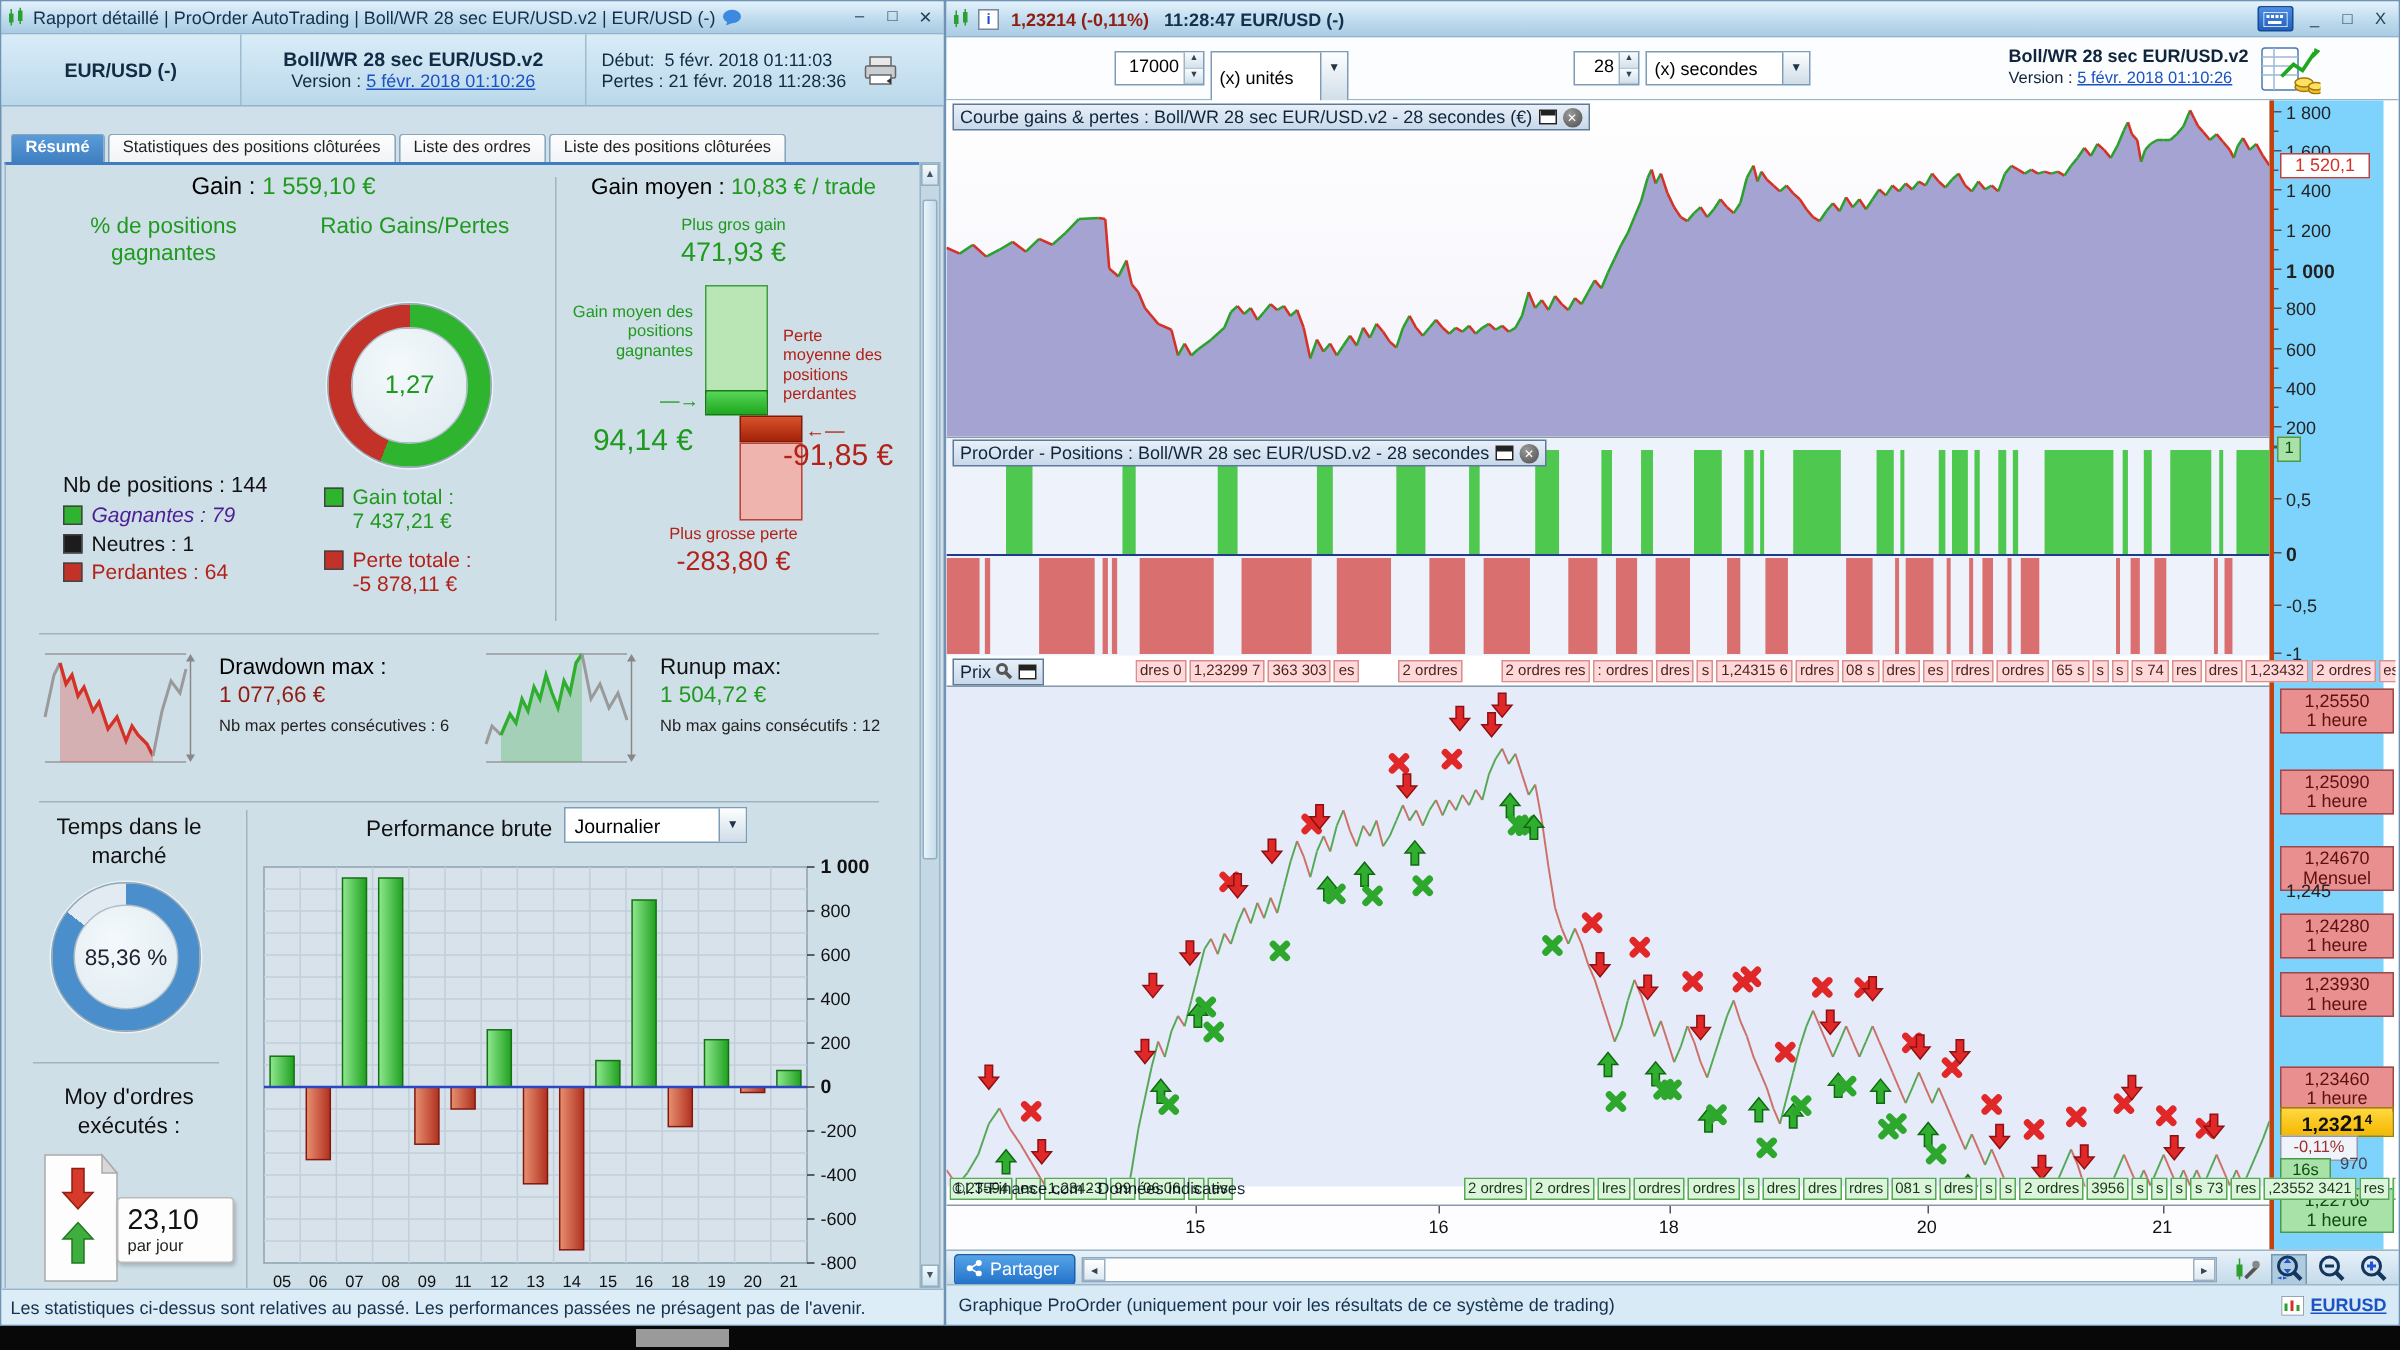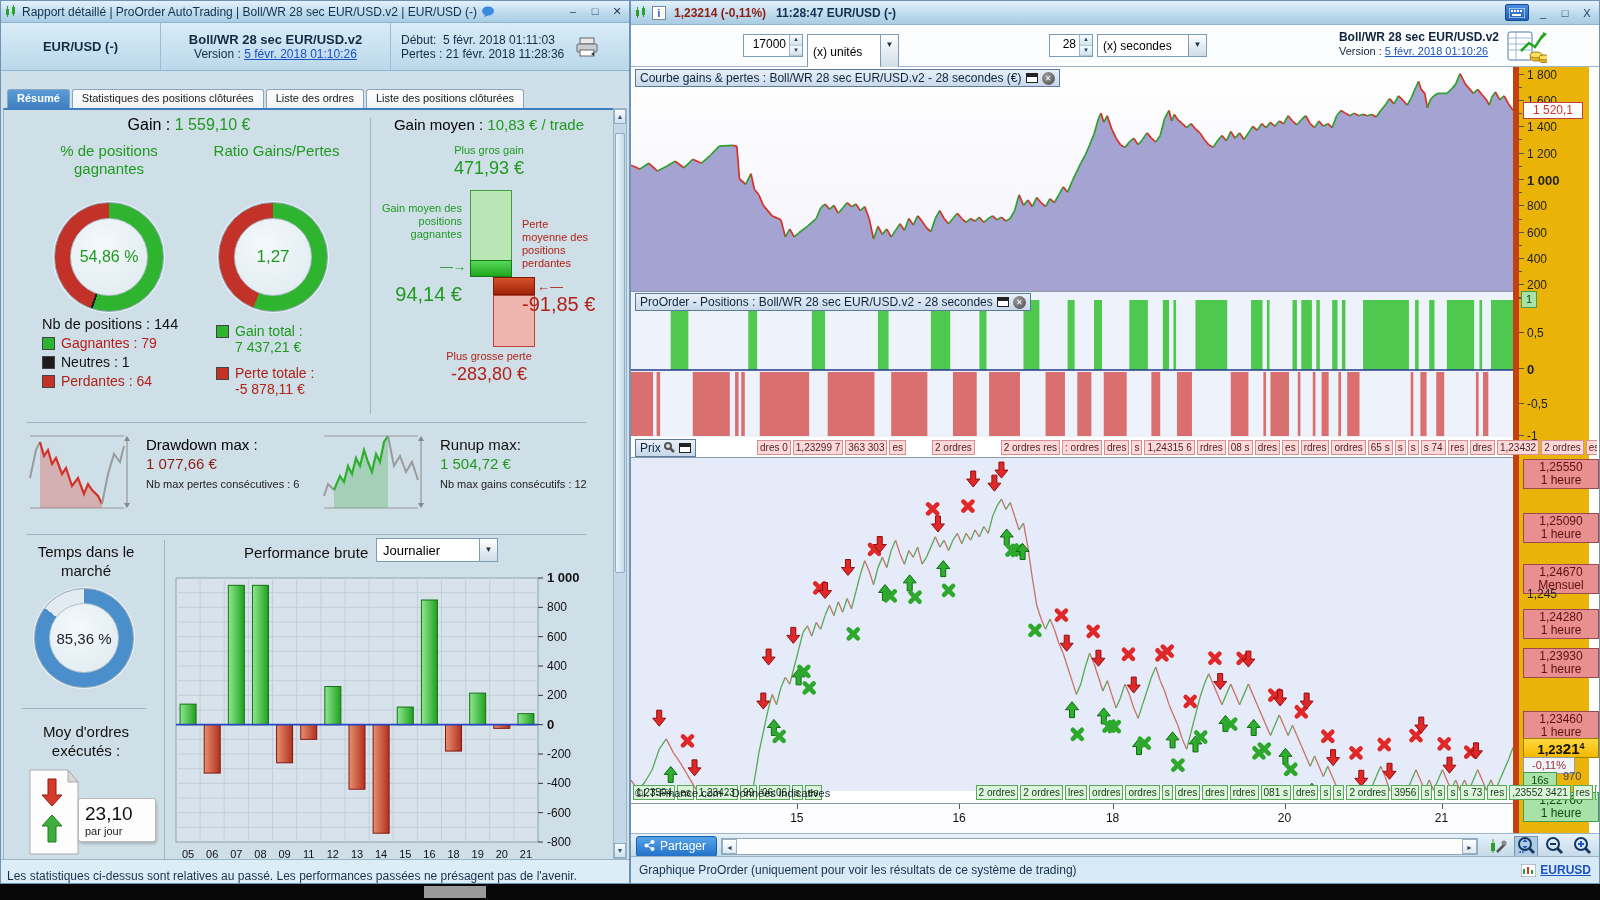--- a/index.html
+++ b/index.html
@@ -16,21 +16,21 @@
   
   #lw { left:0; width:630px; }
   #lw-header { position:absolute; top:22px; left:0; right:0; height:48px; background:linear-gradient(#d9ecf8,#bad8ea); border-bottom:1px solid #8fb4cf; display:flex; }
   .hcell { border-right:1px solid #9dbcd2; display:flex; flex-direction:column; justify-content:center; align-items:center; font-size:12px; color:#132c44; }
   #lw-tabs { position:absolute; top:88px; left:6px; right:16px; height:30px; display:flex; gap:2px; font-size:11px;text-align:center; }
   .tab { padding:2px 9px 0; border:1px solid #8aa6bd; border-bottom:none; border-radius:3px 3px 0 0; background:linear-gradient(#fdfdfd,#e9eef2); color:#222; cursor:pointer; white-space:nowrap; }
   .tab.active { background:linear-gradient(#5a9bd8,#2f6fb4); color:#fff; font-weight:bold; }
   #lw-content { position:absolute; top:107px; left:2px; right:16px; bottom:24px; background:#cfdfe8; border-top:2px solid #3f7cc0; border-left:1px solid #9ab5c8; overflow:hidden; }
   #lw-scroll { position:absolute; top:107px; right:2px; width:14px; bottom:24px; background:#c3d8e4; border:1px solid #9ab5c8; }
   .sbtn { position:absolute; left:0; right:0; height:15px; background:linear-gradient(#f4fafd,#cfe2ee); border:1px solid #93aec2; text-align:center; font-size:7px; color:#456; line-height:14px; }
-  #lw-status { position:absolute; left:0; right:0; bottom:0; height:24px; background:#ddedf7; border-top:1px solid #9ab5c8; font-size:12px; color:#16324e; display:flex; align-items:flex-end; padding:0 6px; }
+  #lw-status { position:absolute; left:0; right:0; bottom:0; height:24px; background:#ddedf7; border-top:1px solid #9ab5c8; font-size:12px; color:#16324e; display:flex; align-items:center; padding:0 6px; }
   .sep-h { position:absolute; height:1px; background:#9fb3c0; }
   .sep-v { position:absolute; width:1px; background:#9fb3c0; }
   .donut { position:absolute; border-radius:50%; border:1px solid #95a8b5; box-shadow:0 0 0 1px #e8f2f8; }
   .donut .hole { position:absolute; inset:15px; border-radius:50%; background:radial-gradient(circle at 40% 35%, #f4f9fc, #dde9ef); border:1px solid #aebfca; display:flex; align-items:center; justify-content:center; }
   .legend-row { display:flex; align-items:center; gap:6px; font-size:14px; margin-top:3px; }
   .sq { width:13px; height:13px; border:1px solid #444; flex:0 0 13px; }
   .gm-col { position:absolute; border:1px solid; }
   .arrow-lbl { position:absolute; font-size:11px; line-height:13px; }
   .dd-box { border:1px solid #7d9cb8; background:#fff; display:flex; align-items:center; font-size:13px; }
   .dd-arrow { margin-left:auto; width:18px; align-self:stretch; background:linear-gradient(#fdfefe,#cfdde8); border-left:1px solid #7d9cb8; text-align:center; font-size:8px; color:#234; line-height:20px; }
@@ -113,37 +113,32 @@
 
     <div style="position:absolute;left:10px;top:6px;width:350px;text-align:center;font-size:16px">
       <span>Gain :</span>
       <span class="grn">1 559,10 €</span>
     </div>
     <div class="sep-v" style="left:366px;top:8px;height:296px"></div>
 
     <div class="grn" style="position:absolute;left:30px;top:32px;width:150px;text-align:center;font-size:15px;line-height:18px">% de positions gagnantes</div>
     <div class="grn" style="position:absolute;left:195px;top:32px;width:155px;text-align:center;font-size:15px;line-height:18px">Ratio Gains/Pertes</div>
 
-    <div class="donut" id="donut-pct" style="left: 50px; top: 92px; width: 110px; height: 110px; background: conic-gradient(rgb(46, 180, 46) 0deg, rgb(46, 180, 46) 197.496deg, rgb(28, 28, 28) 197.496deg, rgb(28, 28, 28) 199.98deg, rgb(194, 50, 40) 199.98deg, rgb(194, 50, 40) 360deg);">
-      <div class="hole">
-          <span class="grn" style="font-size:16px">54,86 %</span>
-        </div>
-    </div>
     <div class="donut" id="donut-ratio" style="left: 214px; top: 92px; width: 110px; height: 110px; background: conic-gradient(rgb(46, 180, 46) 0deg, rgb(46, 180, 46) 201.06deg, rgb(194, 50, 40) 201.06deg, rgb(194, 50, 40) 360deg);">
       <div class="hole">
           <span class="grn" style="font-size:17px">1,27</span>
         </div>
     </div>
 
     <div style="position:absolute;left:38px;top:206px">
       <div style="font-size:14.5px;color:#111">Nb de positions : 144</div>
       <div id="legend-rows">
           <div class="legend-row">
             <div class="sq" style="background: rgb(46, 180, 46);"></div>
-            <span style="color: #b91c1c;">Gagnantes : 79</span>
+            <span style="color: #4c1d95; font-style: italic;">Gagnantes : 79</span>
           </div>
           <div class="legend-row">
             <div class="sq" style="background: rgb(28, 28, 28);"></div>
             <span style="color: rgb(17, 17, 17);">Neutres : 1</span>
           </div>
           <div class="legend-row">
             <div class="sq" style="background: rgb(194, 50, 40);"></div>
             <span style="color: rgb(178, 34, 24);">Perdantes : 64</span>
           </div>
         </div>
@@ -1260,21 +1255,21 @@
         <div style="position: absolute; left: 328.104px; top: 0px; width: 1px; height: 5px; background: rgb(85, 85, 102);"></div>
         <div style="position: absolute; left: 313.104px; top: 7px; width: 30px; text-align: center; font-size: 12px; color: rgb(17, 17, 17);">16</div>
         <div style="position: absolute; left: 481.572px; top: 0px; width: 1px; height: 5px; background: rgb(85, 85, 102);"></div>
         <div style="position: absolute; left: 466.572px; top: 7px; width: 30px; text-align: center; font-size: 12px; color: rgb(17, 17, 17);">18</div>
         <div style="position: absolute; left: 653.562px; top: 0px; width: 1px; height: 5px; background: rgb(85, 85, 102);"></div>
         <div style="position: absolute; left: 638.562px; top: 7px; width: 30px; text-align: center; font-size: 12px; color: rgb(17, 17, 17);">20</div>
         <div style="position: absolute; left: 810.558px; top: 0px; width: 1px; height: 5px; background: rgb(85, 85, 102);"></div>
         <div style="position: absolute; left: 795.558px; top: 7px; width: 30px; text-align: center; font-size: 12px; color: rgb(17, 17, 17);">21</div>
       </div>
 
-    <div id="gutter" style="position:absolute;left:882px;top:0;width:76px;height:766px;background:#eab308;border-left:6px solid #c2410c">
+    <div id="gutter" style="position:absolute;left:882px;top:0;width:76px;height:766px;background:#7dd3fc;border-left:3px solid #c2410c">
         <div class="tick-dash" style="top: 6.58824px;"></div>
         <div class="tick-lbl" style="top: 0.588235px;">1 800</div>
         <div class="tick-dash" style="top: 19.7647px; width: 3px;"></div>
         <div class="tick-dash" style="top: 32.9412px;"></div>
         <div class="tick-lbl" style="top: 26.9412px;">1 600</div>
         <div class="tick-dash" style="top: 46.1176px; width: 3px;"></div>
         <div class="tick-dash" style="top: 59.2941px;"></div>
         <div class="tick-lbl" style="top: 53.2941px;">1 400</div>
         <div class="tick-dash" style="top: 72.4706px; width: 3px;"></div>
         <div class="tick-dash" style="top: 85.6471px;"></div>

